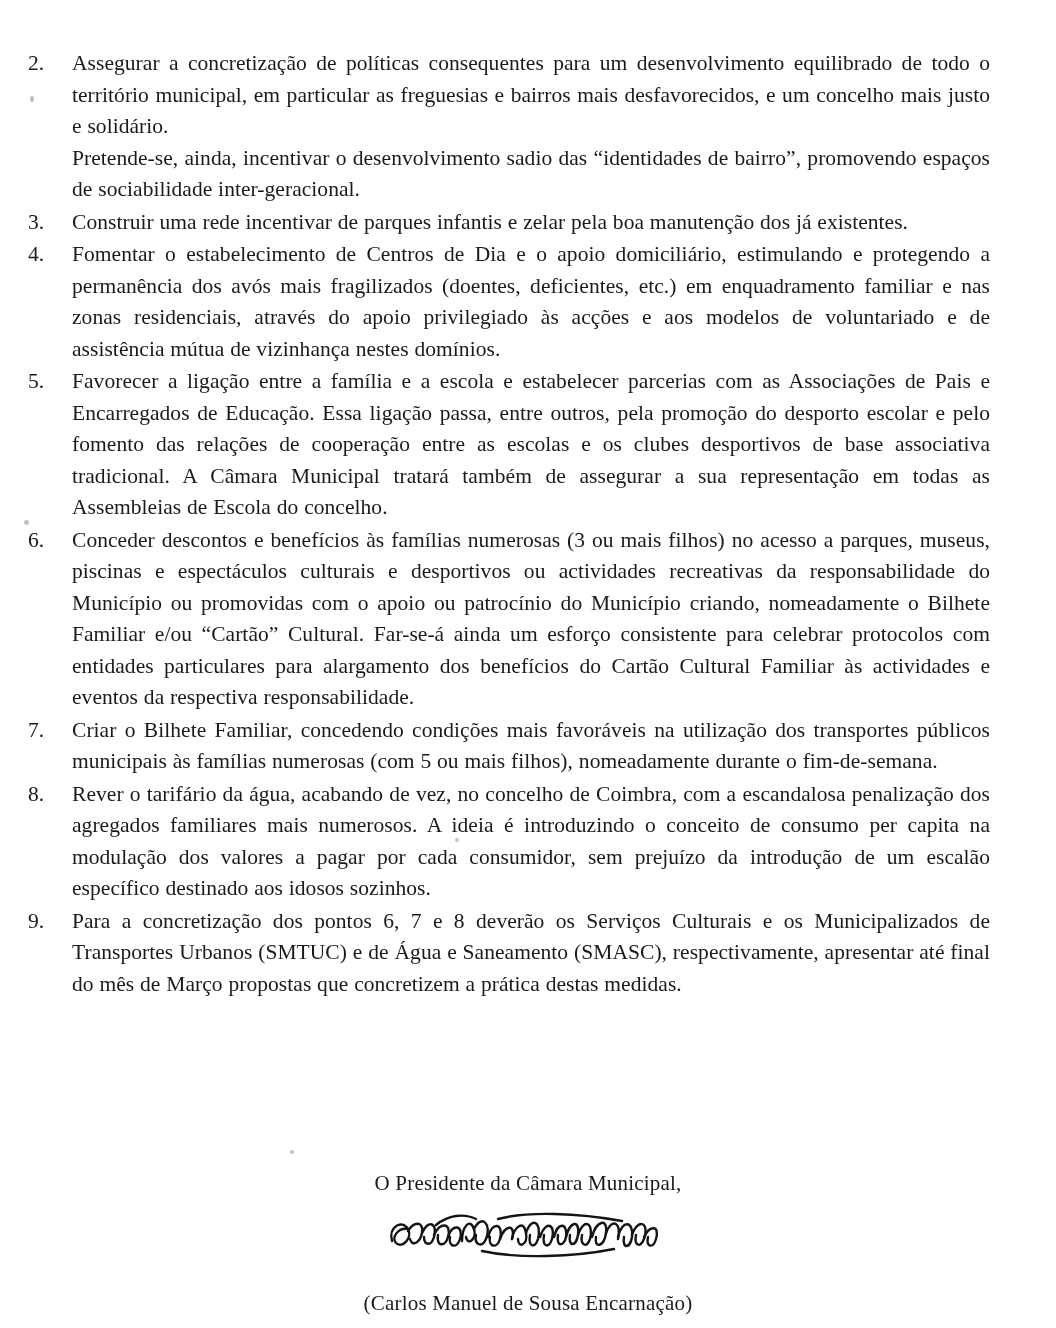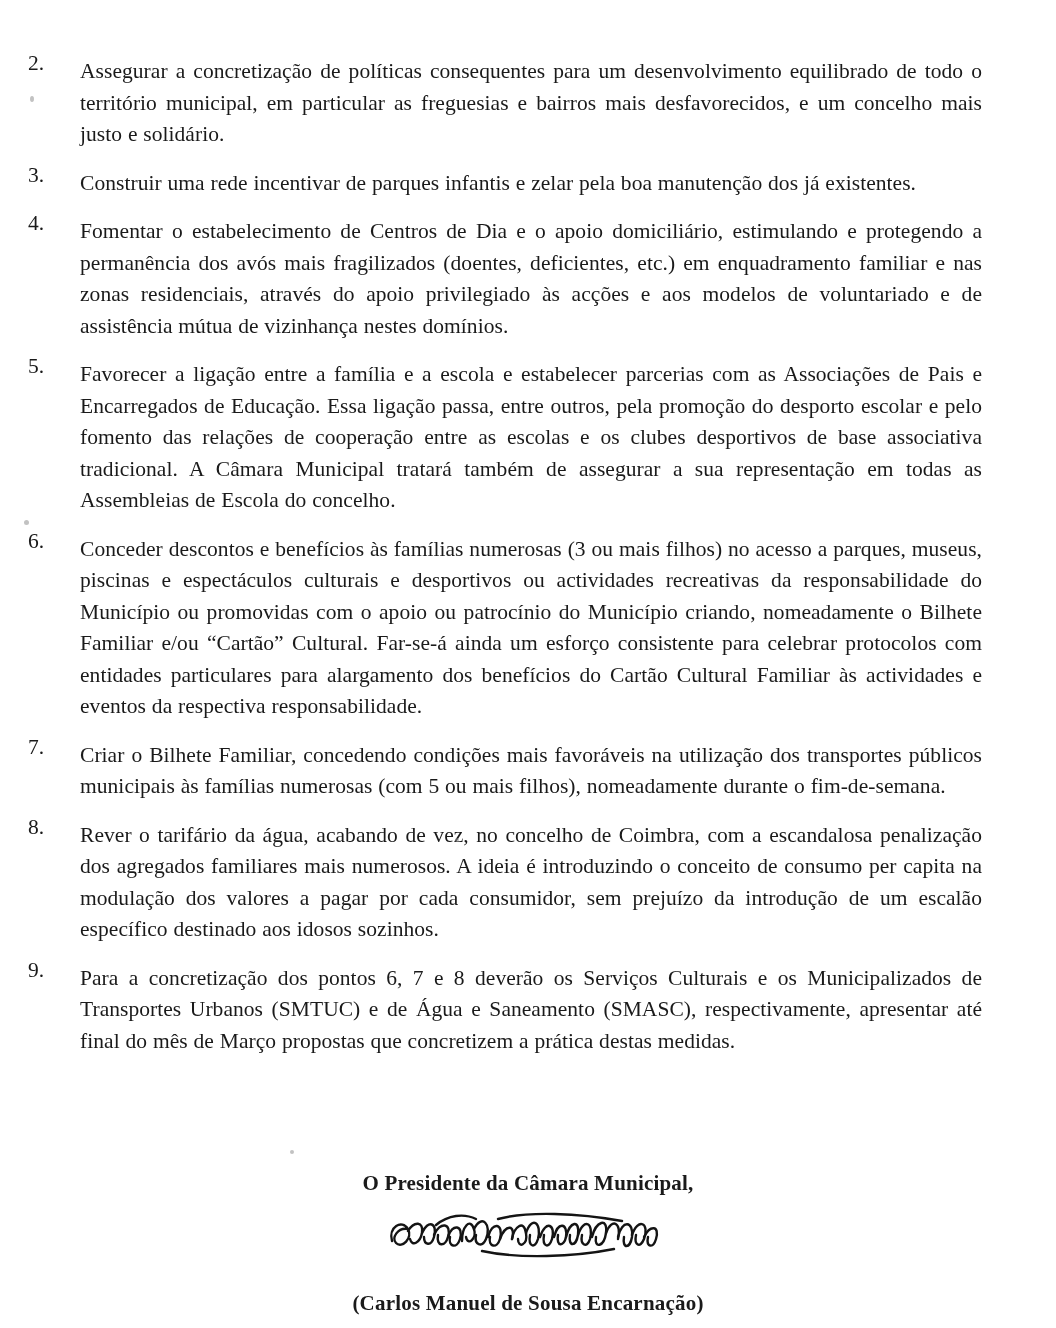--- a/index.html
+++ b/index.html
@@ -42,32 +42,31 @@
   .body-text {
     flex: 1 1 auto;
     font-size: 21.5px;
     line-height: 31.5px;
     text-align: justify;
     text-justify: inter-word;
     letter-spacing: 0.05px;
     word-spacing: 0.4px;
   }
   .para {
-    margin: 8px;
+    margin: 0;
   }
   .para + .para {
     margin-top: 0;
   }
   .signature-block {
     position: absolute;
     left: 0;
     right: 0;
     top: 1168px;
     text-align: center;
-    font-weight: bold;
   }
   .sig-title {
     font-size: 21px;
     line-height: 30px;
     letter-spacing: 0.2px;
   }
   .sig-scribble {
     height: 62px;
     display: flex;
     align-items: center;
@@ -96,20 +95,21 @@
   <div class="speck" style="left:24px; top:520px; width:5px; height:5px;"></div>
   <div class="speck" style="left:290px; top:1150px; width:4px; height:4px;"></div>
   <div class="speck" style="left:455px; top:838px; width:4px; height:4px;"></div>
 
   <ul class="list">
 
     <li class="item">
       <div class="marker">2.</div>
       <div class="body-text">
         <p class="para">Assegurar a concretização de políticas consequentes para um desenvolvimento equilibrado de todo o território municipal, em particular as freguesias e bairros mais desfavorecidos, e um concelho mais justo e solidário.</p>
+        <p class="para">Pretende-se, ainda, incentivar o desenvolvimento sadio das “identidades de bairro”, promovendo espaços de sociabilidade inter-geracional.</p>
       </div>
     </li>
 
     <li class="item">
       <div class="marker">3.</div>
       <div class="body-text">
         <p class="para">Construir uma rede incentivar de parques infantis e zelar pela boa manutenção dos já existentes.</p>
       </div>
     </li>
 

